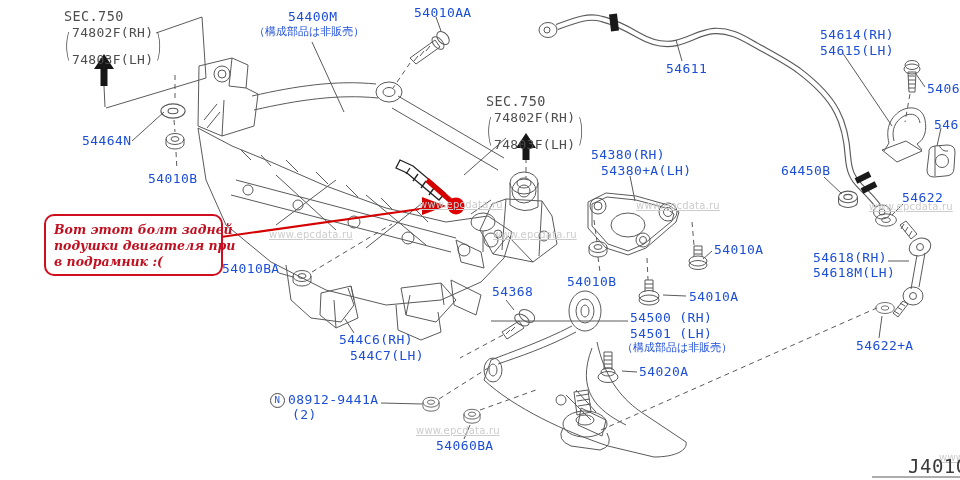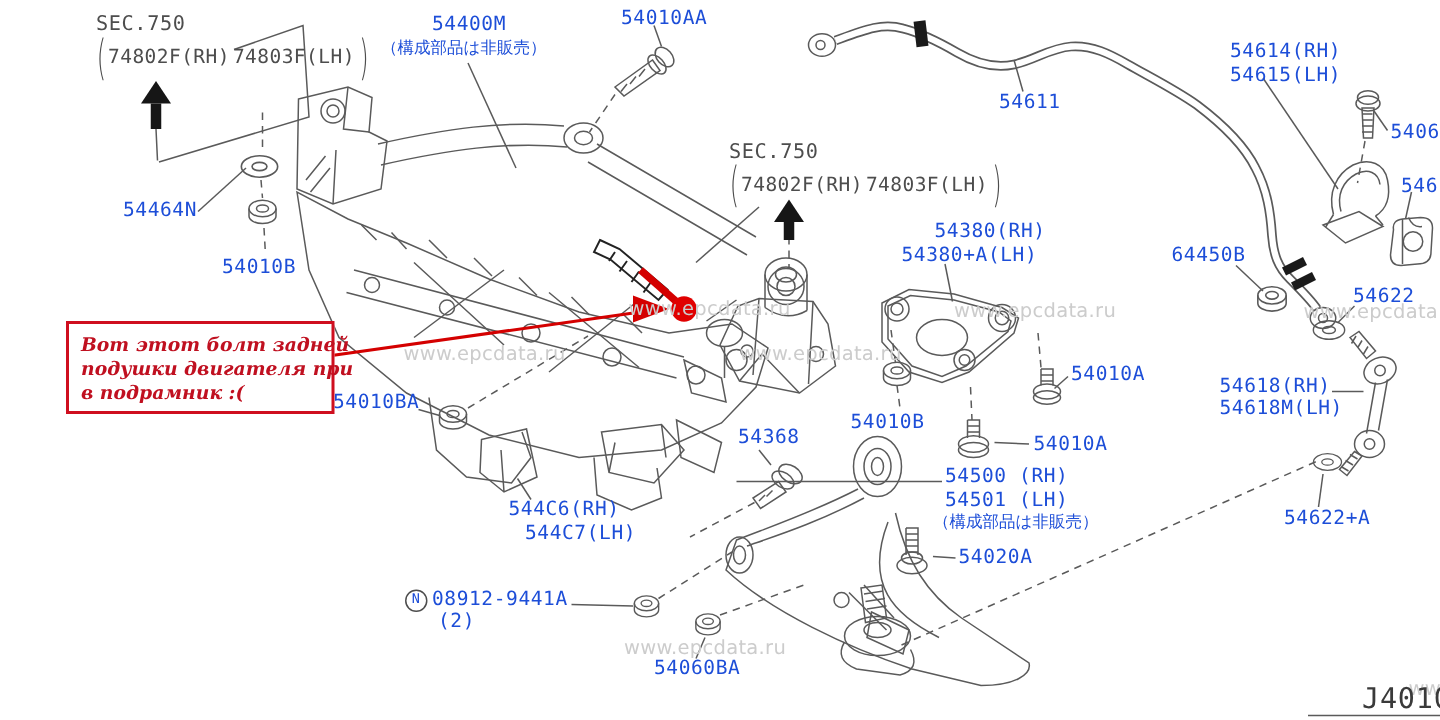--- a/index.html
+++ b/index.html
@@ -3,29 +3,29 @@
 <meta charset="utf-8">
 <style>
   html,body{margin:0;padding:0;background:#fff;}
   .stage{position:relative;width:940px;height:480px;background:#fff;overflow:hidden;
          font-family:"DejaVu Sans Mono","Liberation Mono",monospace;margin-left:36px;}
   svg{position:absolute;left:0;top:0;}
   .lbl{position:absolute;font-size:13px;color:#1d4ed8;letter-spacing:.4px;
        white-space:nowrap;line-height:1;}
   .jp{font-size:11px;letter-spacing:0;}
   .wm{position:absolute;font-family:"DejaVu Sans","Liberation Sans",sans-serif;
-      font-size:13px;color:#cccccc;letter-spacing:.2px;white-space:nowrap;line-height:1;}
+      font-size:10px;color:#cccccc;letter-spacing:.2px;white-space:nowrap;line-height:1;text-decoration:underline;}
   .sec{position:absolute;color:#4d4d4d;}
   .sec .t{font-size:13.5px;letter-spacing:.4px;margin:0 0 1px 2px;}
   .sec .row{display:flex;align-items:center;}
   .sec .p{font-family:"DejaVu Sans","Liberation Sans",sans-serif;font-size:32px;
           font-weight:300;transform:scaleX(.5);line-height:.85;width:10px;}
-  .sec .col{display:flex;flex-direction:row;gap:2px;font-size:13px;letter-spacing:.3px;}
+  .sec .col{display:flex;flex-direction:column;gap:12px;font-size:13px;letter-spacing:.3px;}
   .callout{position:absolute;left:8px;top:214px;width:160px;background:#fff;
-           border:2.5px solid #cf0f1f;border-radius:0;padding:6px 7px 5px 8px;
+           border:2.5px solid #cf0f1f;border-radius:10px;padding:6px 7px 5px 8px;
            font-family:"DejaVu Serif","Liberation Serif",serif;font-style:italic;
            font-weight:bold;font-size:12.5px;color:#c01020;line-height:1.26;}
   .callout div{white-space:nowrap;}
   .ncirc{display:inline-block;width:13px;height:13px;border:1.2px solid #4d4d4d;
          border-radius:50%;font-size:9px;line-height:12px;text-align:center;
          vertical-align:1px;margin-right:3px;}
   .code{position:absolute;left:872px;top:455px;font-size:19px;color:#3a3a3a;letter-spacing:.5px;}
 </style>
 </head>
 <body>
@@ -278,21 +278,21 @@
 <div class="lbl" style="left:303px;top:333px">544C6(RH)</div>
 <div class="lbl" style="left:314px;top:349px">544C7(LH)</div>
 
 <div class="lbl" style="left:234px;top:393px">
   <span class="ncirc">N</span><span>08912-9441A</span>
 </div>
 <div class="lbl" style="left:256px;top:408px">(2)</div>
 
 <div class="lbl" style="left:456px;top:285px">54368</div>
 <div class="lbl" style="left:400px;top:439px">54060BA</div>
-<div class="lbl" style="left:587px;top:148px">54380(RH)</div>
+<div class="lbl" style="left:555px;top:148px">54380(RH)</div>
 <div class="lbl" style="left:565px;top:164px">54380+A(LH)</div>
 <div class="lbl" style="left:531px;top:275px">54010B</div>
 <div class="lbl" style="left:678px;top:243px">54010A</div>
 <div class="lbl" style="left:653px;top:290px">54010A</div>
 <div class="lbl" style="left:594px;top:311px">54500 (RH)</div>
 <div class="lbl" style="left:594px;top:327px">54501 (LH)</div>
 <div class="lbl jp" style="left:586px;top:342px">（構成部品は非販売）</div>
 <div class="lbl" style="left:603px;top:365px">54020A</div>
 <div class="lbl" style="left:630px;top:62px">54611</div>
 <div class="lbl" style="left:784px;top:28px">54614(RH)</div>

